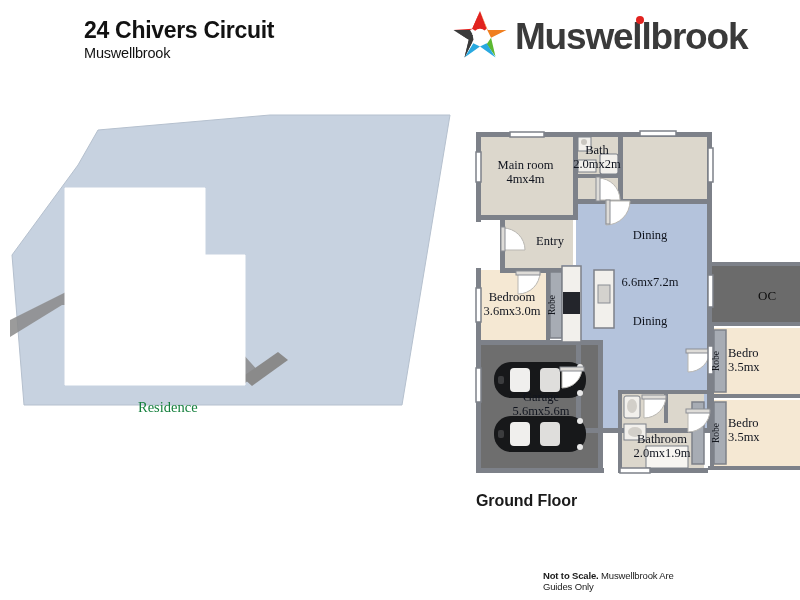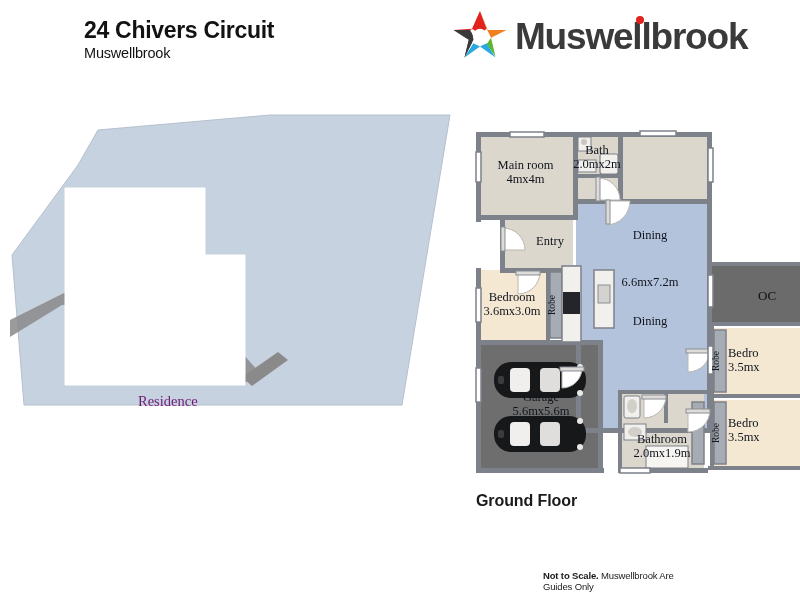--- a/index.html
+++ b/index.html
@@ -33,23 +33,23 @@
     letter-spacing: -1.2px; line-height: 1;
   }
   #brand-dot {
     position: absolute; width: 8px; height: 8px; border-radius: 50%;
     background: #e1231f; left: 121px; top: -2px;
   }
 
   
   #siteplan { position: absolute; left: 10px; top: 105px; width: 450px; height: 350px; }
   #site-label {
-    position: absolute; left: 128px; top: 288px;
+    position: absolute; left: 128px; top: 294px;
     font-family: "Liberation Serif", serif;
-    font-size: 14.5px; color: #701a75;
+    font-size: 14.5px; color: #15803d;
   }
 
   
   #floorplan { position: absolute; left: 470px; top: 110px; width: 330px; height: 390px; }
 
   .fp-room {
     position: absolute;
     font-family: "Liberation Serif", serif;
     color: #10141e;
     text-align: center;

